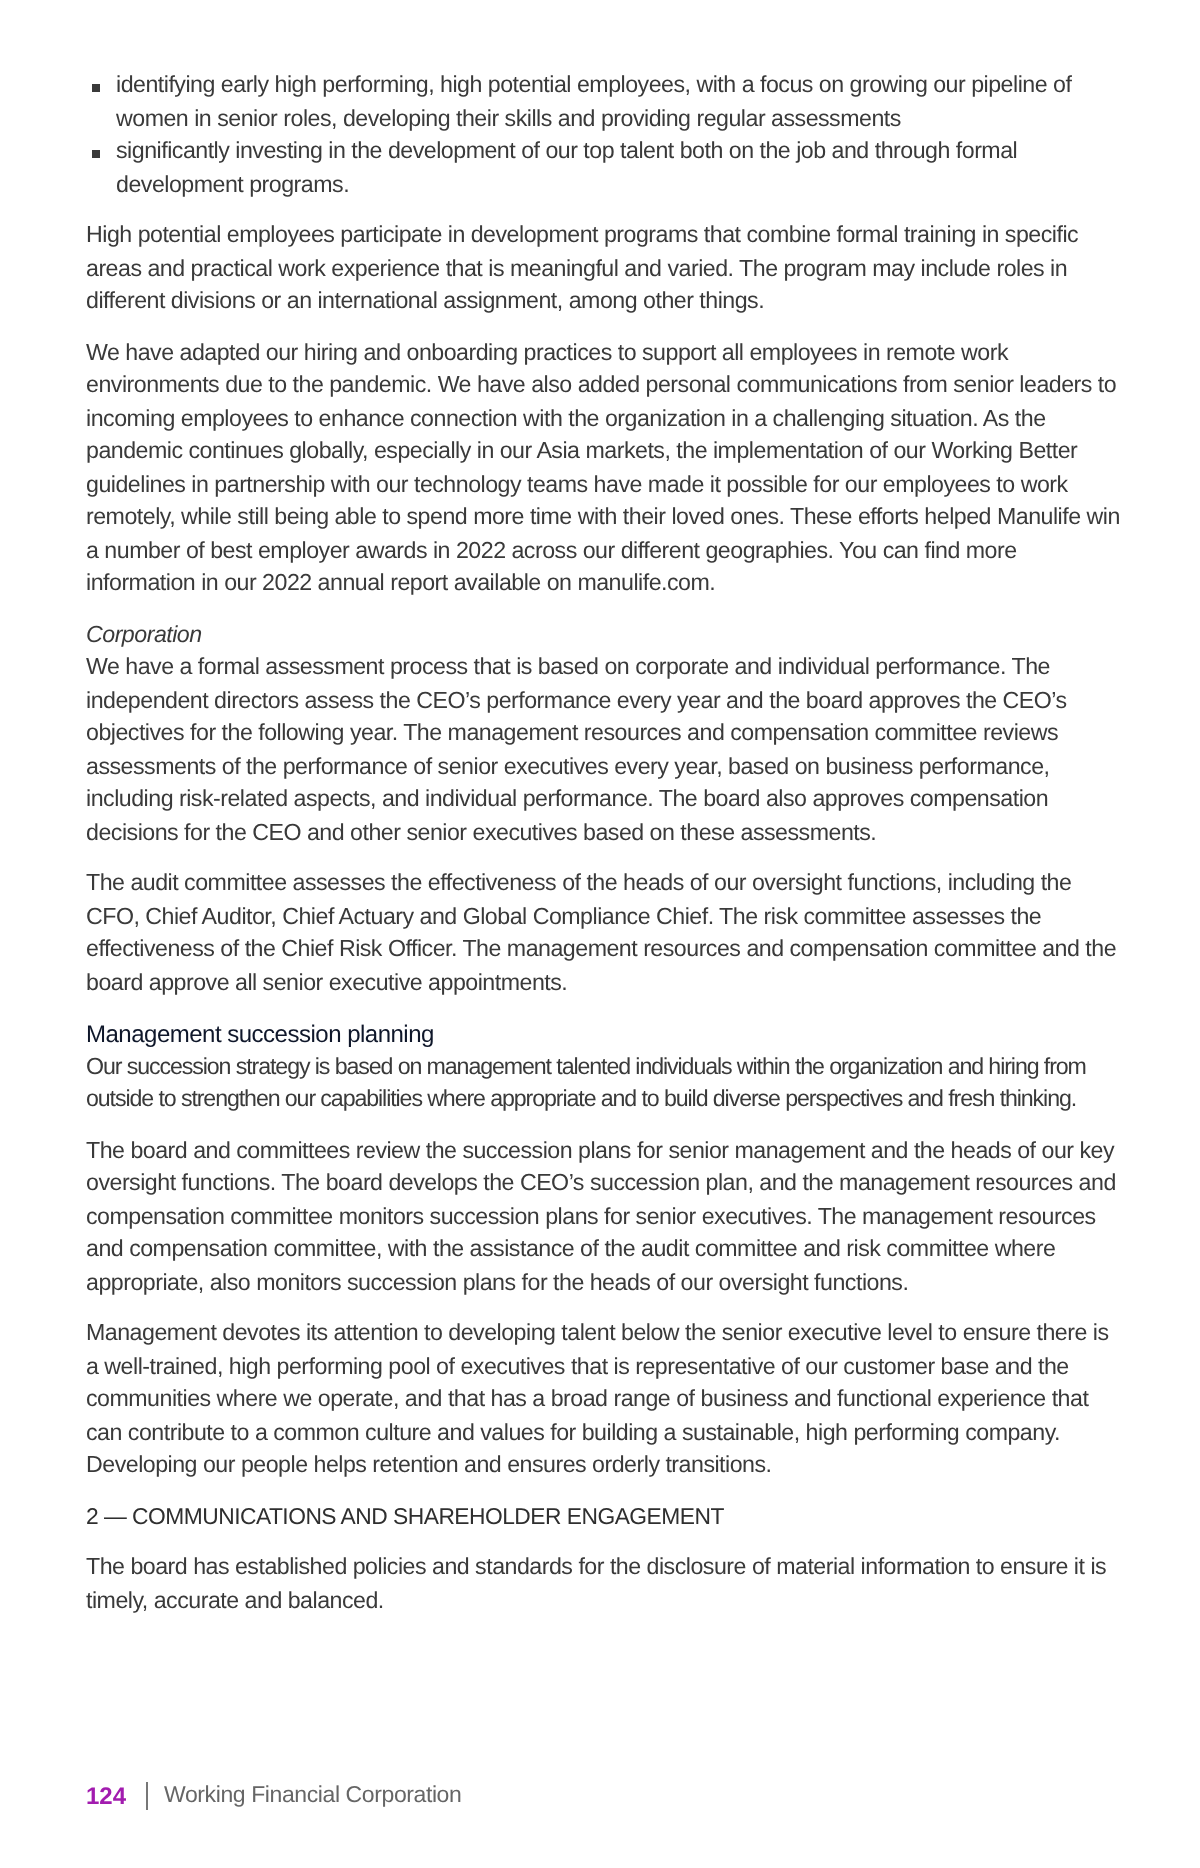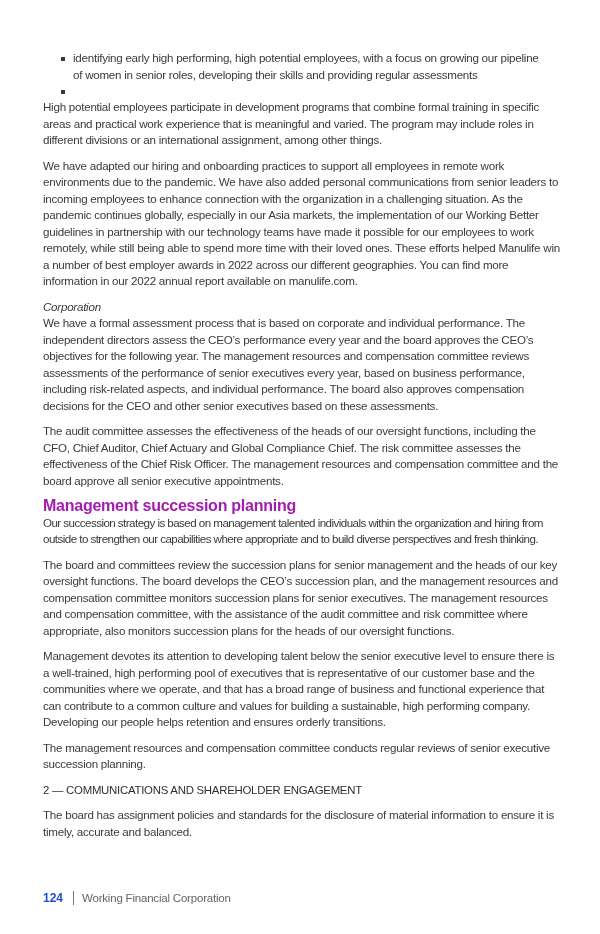--- a/index.html
+++ b/index.html
@@ -19,21 +19,21 @@
       position: absolute;
       left: 43px;
       top: 34px;
       width: 520px;
       font-size: 11.6px;
       line-height: 16.5px;
       letter-spacing: -0.25px;
     }
     .bullets {
       list-style: none;
-      margin: 16px;
+      margin: 1px;
       padding: 0;
     }
     .bullets li {
       position: relative;
       padding-left: 14px;
       margin: 0;
     }
     .bullets li .dot {
       position: absolute;
       left: 2px;
@@ -43,43 +43,43 @@
       background: #3a3a3a;
     }
     p {
       margin: 0 0 9px 0;
     }
     .sub-italic {
       font-style: italic;
       display: block;
     }
     .h-bold {
-      font-weight: bold;
-      color: #a21caf;
+      font-weight: normal;
+      color: #0f172a;
       display: block;
-      font-size: 16px;
+      font-size: 12px;
     }
     .section-caps {
       text-transform: none;
       margin: 0 0 9px 0;
       font-size: 11.4px;
       color: #2f2f2f;
     }
     .footer {
       position: absolute;
       left: 43px;
       top: 891px;
       display: flex;
       align-items: center;
       font-size: 11.5px;
       color: #555;
     }
     .footer .pg {
       font-weight: bold;
-      color: #1d4ed8;
+      color: #a21caf;
       font-size: 12px;
     }
     .footer .sep {
       display: inline-block;
       width: 1px;
       height: 14px;
       background: #777;
       margin: 0 8px 0 10px;
     }
     .footer .corp {
@@ -93,43 +93,43 @@
 
 <div class="page">
 
   <ul class="bullets">
     <li>
       <span class="dot"></span>
       <span>identifying early high performing, high potential employees, with a focus on growing our pipeline of women in senior roles, developing their skills and providing regular assessments</span>
     </li>
     <li style="margin-bottom:9px;">
       <span class="dot"></span>
+      <span>significantly investing in the development of our top talent both on the job and through formal development programs.</span>
     </li>
   </ul>
 
   <p>High potential employees participate in development programs that combine formal training in specific areas and practical work experience that is meaningful and varied. The program may include roles in different divisions or an international assignment, among other things.</p>
   <p>We have adapted our hiring and onboarding practices to support all employees in remote work environments due to the pandemic. We have also added personal communications from senior leaders to incoming employees to enhance connection with the organization in a challenging situation. As the pandemic continues globally, especially in our Asia markets, the implementation of our Working Better guidelines in partnership with our technology teams have made it possible for our employees to work remotely, while still being able to spend more time with their loved ones. These efforts helped Manulife win a number of best employer awards in 2022 across our different geographies. You can find more information in our 2022 annual report available on manulife.com.</p>
 
   <div>
     <span class="sub-italic">Corporation</span>
     <p>We have a formal assessment process that is based on corporate and individual performance. The independent directors assess the CEO’s performance every year and the board approves the CEO’s objectives for the following year. The management resources and compensation committee reviews assessments of the performance of senior executives every year, based on business performance, including risk-related aspects, and individual performance. The board also approves compensation decisions for the CEO and other senior executives based on these assessments.</p>
     <p>The audit committee assesses the effectiveness of the heads of our oversight functions, including the CFO, Chief Auditor, Chief Actuary and Global Compliance Chief. The risk committee assesses the effectiveness of the Chief Risk Officer. The management resources and compensation committee and the board approve all senior executive appointments.</p>
   </div>
 
   <div>
     <span class="h-bold">Management succession planning</span>
     <p style="letter-spacing:-0.55px;">Our succession strategy is based on management talented individuals within the organization and hiring from outside to strengthen our capabilities where appropriate and to build diverse perspectives and fresh thinking.</p>
     <p>The board and committees review the succession plans for senior management and the heads of our key oversight functions. The board develops the CEO’s succession plan, and the management resources and compensation committee monitors succession plans for senior executives. The management resources and compensation committee, with the assistance of the audit committee and risk committee where appropriate, also monitors succession plans for the heads of our oversight functions.</p>
     <p>Management devotes its attention to developing talent below the senior executive level to ensure there is a well-trained, high performing pool of executives that is representative of our customer base and the communities where we operate, and that has a broad range of business and functional experience that can contribute to a common culture and values for building a sustainable, high performing company. Developing our people helps retention and ensures orderly transitions.</p>
-    <p>The management resources and compensation committee conducts regular reviews of senior executive succession planning.</p>
   </div>
 
   <div>
     <p class="section-caps">2 — COMMUNICATIONS AND SHAREHOLDER ENGAGEMENT</p>
-    <p>The board has assignment policies and standards for the disclosure of material information to ensure it is timely, accurate and balanced.</p>
+    <p>The board has established policies and standards for the disclosure of material information to ensure it is timely, accurate and balanced.</p>
   </div>
 
 </div>
 
 <div class="footer">
   <span class="pg">124</span>
   <span class="sep"></span>
   <span class="corp">Working Financial Corporation</span>
 </div>
 

